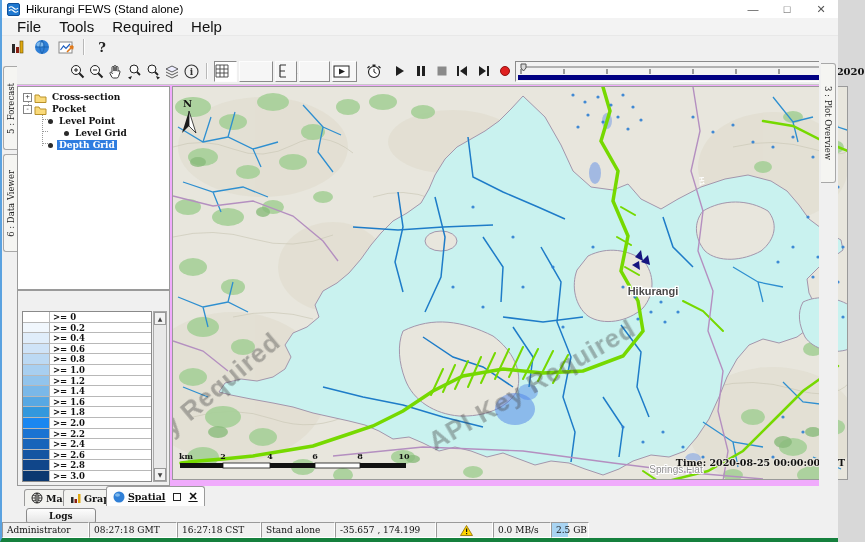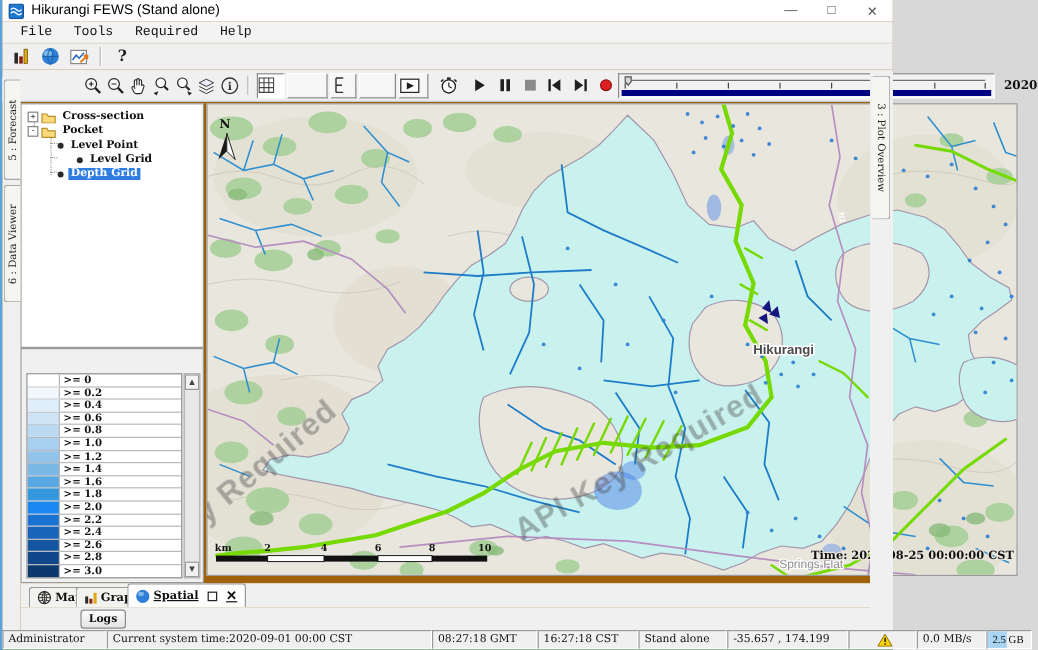--- a/index.html
+++ b/index.html
@@ -1,33 +1,33 @@
 <!DOCTYPE html>
 <html><head>
 <meta charset="utf-8">
 <style>
   * { margin:0; padding:0; box-sizing:border-box; }
   html,body { width:865px; height:542px; overflow:hidden; background:#d8d8d8;
               font-family:"Liberation Sans", sans-serif; }
-  .window { position:absolute; left:0; top:0; width:744px; height:542px; background:#a16207;
-            border-left:2px solid #5aa2e0; border-bottom:1px solid #15803d; }
+  .window { position:absolute; left:0; top:0; width:838px; height:542px; background:#f0abfc;
+            border-left:2px solid #5aa2e0; border-bottom:4px solid #15803d; }
 
   
   .titlebar { position:absolute; left:0; top:0; right:0; height:18px; background:#ffffff;
               display:flex; align-items:center; }
   .app-icon { width:13px; height:13px; margin:0 6px 0 5px; }
   .title-text { font-size:11.5px; color:#000; }
   .win-controls { margin-left:auto; display:flex; height:100%; }
   .win-btn { width:34px; height:18px; display:flex; align-items:center; justify-content:center;
              color:#555; font-size:11px; }
 
   
   .menubar { position:absolute; left:0; top:18px; right:0; height:18px; background:#f3f3f3;
              display:flex; align-items:center; padding-left:6px; border-bottom:1px solid #e8e8e8; }
-  .menu-item { font-size:11px; color:#111; padding:0 9px;font-family:Liberation Mono, monospace; }
+  .menu-item { font-size:15px; color:#111; padding:0 9px; }
 
   
   .toolbar1 { position:absolute; left:0; top:36px; right:0; height:22px; background:#f0f0f0;
               display:flex; align-items:center; padding-left:4px; }
   .tb1-btn { width:24px; height:20px; display:flex; align-items:center; justify-content:center; }
   .vsep { width:2px; height:16px; border-left:1px solid #b8b8b8; border-right:1px solid #fdfdfd; margin:0 5px; }
   .help-q { font-family:"DejaVu Serif", serif; font-weight:bold; font-size:13px; color:#222; }
 
   .toolbar2 { position:absolute; left:0; top:58px; right:0; height:27px; background:#f0f0f0;
               border-bottom:1px solid #c9c9c9; display:flex; align-items:center; padding-left:66px; }
@@ -95,29 +95,29 @@
 
   
   .tabrow { position:absolute; left:15px; top:486px; right:19px; height:20px; background:#f0f0f0; }
   .btab { position:absolute; top:3px; height:17px; background:#f2f2ef; border:1px solid #9a9a9a;
           border-bottom:none; border-radius:3px 3px 0 0; display:flex; align-items:center; padding:0 6px;
           font-family:"DejaVu Serif", serif; font-size:9.5px; font-weight:bold; color:#111; gap:3px; }
   .btab.active { top:0; height:20px; background:#fdfdfd;text-decoration:underline; }
   .tab-max { width:8px; height:8px; border:1.5px solid #222; margin-left:5px; }
   .tab-close { font-size:11px; font-weight:bold; color:#111; margin-left:4px; font-family:"Liberation Sans",sans-serif; }
   .logsrow { position:absolute; left:15px; top:506px; right:19px; height:20px; background:#f0f0f0; }
-  .logs-btn { position:absolute; left:9px; top:2px; height:16px; padding:0 6px; background:linear-gradient(#fdfdfd,#e4e4e4);
+  .logs-btn { position:absolute; left:9px; top:2px; height:16px; padding:0 22px; background:linear-gradient(#fdfdfd,#e4e4e4);
               border:1px solid #8a8a8a; border-radius:3px; font-family:"DejaVu Serif", serif; font-size:9px;
-              font-weight:bold; color:#111; line-height:14px;margin-left:41px; }
+              font-weight:bold; color:#111; line-height:14px; }
   .statusbar { position:absolute; left:0; bottom:0; right:0; height:16px; background:#f0f0f0; display:flex; }
   .st-cell { height:16px; border:1px solid; border-color:#9a9a9a #ffffff #ffffff #9a9a9a; background:#f0f0f0;
              font-family:"DejaVu Serif", serif; font-size:9px; color:#111; line-height:14px; padding-left:4px;
              white-space:nowrap; overflow:hidden; flex:none; position:relative; }
   .mem-fill { position:absolute; left:0; top:0; bottom:0; width:45%; background:#a9d4f2; }
-  .mem-txt { position:relative;font-family:Liberation Serif, serif; }
+  .mem-txt { position:relative; }
 </style>
 </head>
 <body>
 
 <div class="window">
 
   <div class="titlebar">
     <svg class="app-icon" viewBox="0 0 13 13">
       <rect x="0.5" y="0.5" width="12" height="12" rx="1.5" fill="#1e78d0" stroke="#10509a"></rect>
       <path d="M2 8 Q4 5.5 6.5 8 Q9 10.5 11 8" stroke="#fff" stroke-width="1.2" fill="none"></path>
@@ -705,21 +705,20 @@
       <span class="tab-close">✕</span>
     </div>
   </div>
 
   <div class="logsrow">
     <div class="logs-btn">Logs</div>
   </div>
 
   <div class="statusbar">
     <div class="st-cell" style="width:87px">Administrator</div>
-    <div class="st-cell" style="width:271px">Current system time:2020-09-01 00:00 CST</div>
     <div class="st-cell" style="width:88px">08:27:18 GMT</div>
     <div class="st-cell" style="width:84px">16:27:18 CST</div>
     <div class="st-cell" style="width:74px">Stand alone</div>
     <div class="st-cell" style="width:101px">-35.657 , 174.199</div>
     <div class="st-cell" style="width:57px; display:flex; align-items:center; justify-content:center">
       <svg width="13" height="11">
           <path d="M6.5 0.5 L12.5 10.5 H0.5 Z" fill="#ffd400" stroke="#8a6a00" stroke-width="0.8"></path>
           <rect x="6" y="3.5" width="1.2" height="3.5" fill="#111"></rect>
           <rect x="6" y="8" width="1.2" height="1.2" fill="#111"></rect>
         </svg>

